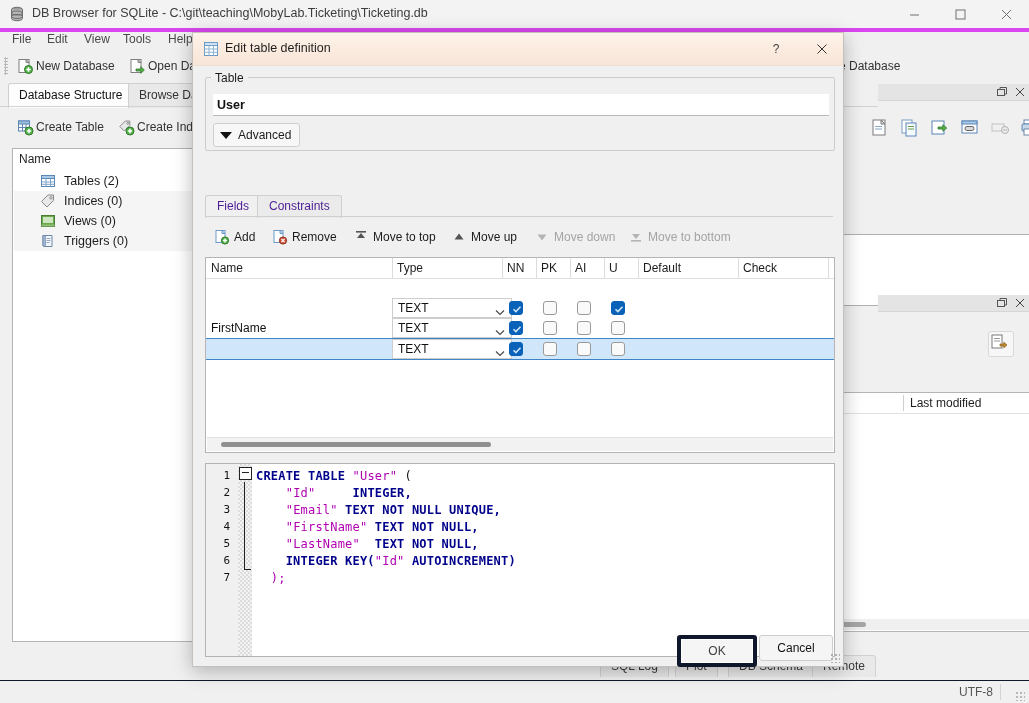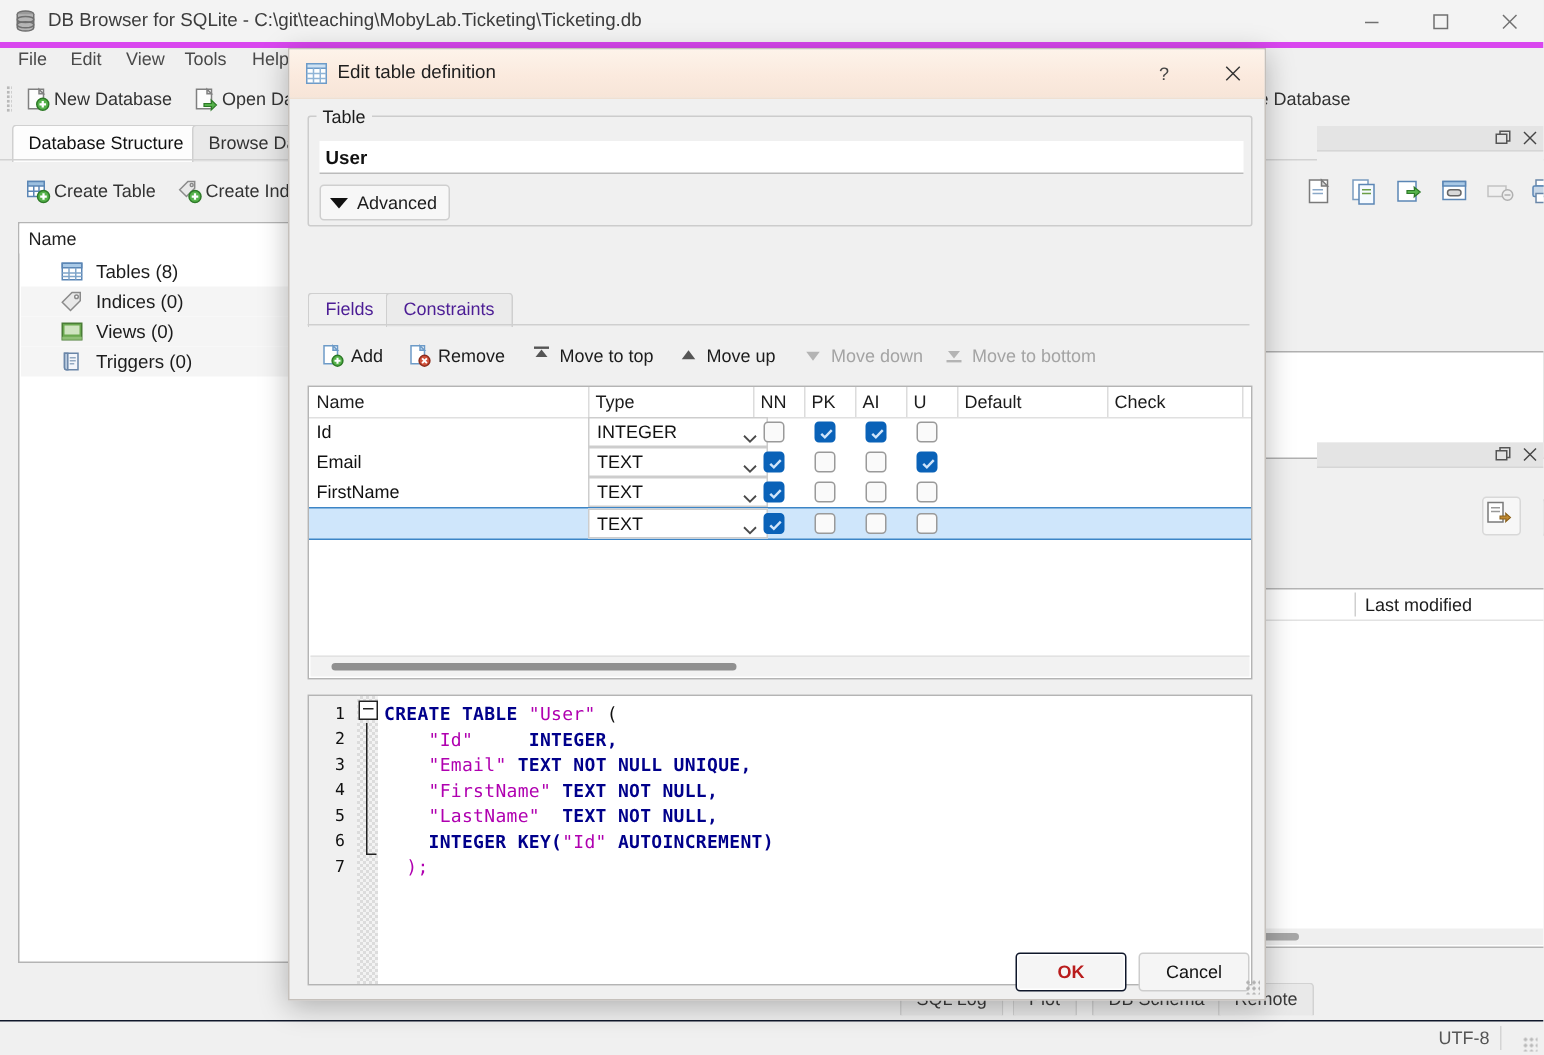--- a/index.html
+++ b/index.html
@@ -146,22 +146,22 @@
   #sql-foldfoot{position:absolute;left:38px;top:105px;width:7px;height:1px;background:#222;}
   #sql-foldbox{position:absolute;left:33px;top:3px;width:11px;height:11px;background:#fff;border:1px solid #222;}
   #sql-foldbox i{position:absolute;left:2px;top:4px;width:7px;height:1px;background:#222;}
   .sql-ln{position:absolute;left:0;width:24px;text-align:right;font-family:"DejaVu Sans Mono",monospace;font-size:11px;color:#111;}
   .sql-line{position:absolute;left:50px;white-space:pre;font-family:"DejaVu Sans Mono",monospace;font-size:12px;letter-spacing:.2px;}
   .kw{color:#00008b;font-weight:bold;}
   .str{color:#b000b0;}
   .pl{color:#101010;}
 
   
-  #ok-btn{position:absolute;left:484px;top:602px;width:72px;height:24px;background:#f5f5f5;border:1px solid #0f172a;border-radius:3px;
-      box-shadow:inset 0 0 0 1px #fff;display:flex;align-items:center;justify-content:center;font-size:12px;color:#b91c1c;font-weight:bold;}
+  #ok-btn{position:absolute;left:484px;top:602px;width:72px;height:24px;background:#f5f5f5;border:4px solid #0f172a;border-radius:3px;
+      box-shadow:inset 0 0 0 1px #fff;display:flex;align-items:center;justify-content:center;font-size:12px;color:#404040;}
   #cancel-btn{position:absolute;left:566px;top:602px;width:72px;height:24px;background:#f5f5f5;border:1px solid #cdcdcd;border-radius:3px;
       display:flex;align-items:center;justify-content:center;font-size:12px;color:#111;}
   #dlg-grip{position:absolute;right:3px;bottom:3px;width:10px;height:10px;
       background-image:radial-gradient(circle,#b0b0b0 1px,transparent 1.2px);background-size:4px 4px;}
 </style>
 </head>
 <body>
 
 <div id="main-window">
 
@@ -272,21 +272,21 @@
       <span class="tree-ico">
         <svg width="16" height="16" viewBox="0 0 16 16">
           <rect x="1.5" y="2.5" width="13" height="11" fill="#fff" stroke="#5b86b5"></rect>
           <rect x="1.5" y="2.5" width="13" height="3" fill="#a9c9e6" stroke="#5b86b5"></rect>
           <line x1="6" y1="5.5" x2="6" y2="13.5" stroke="#7fa5c9"></line>
           <line x1="10.5" y1="5.5" x2="10.5" y2="13.5" stroke="#7fa5c9"></line>
           <line x1="1.5" y1="9" x2="14.5" y2="9" stroke="#7fa5c9"></line>
           <line x1="1.5" y1="11.3" x2="14.5" y2="11.3" stroke="#7fa5c9"></line>
         </svg>
       </span>
-      <span class="tree-label">Tables (8)</span>
+      <span class="tree-label">Tables (2)</span>
     </div>
 
     <div class="tree-row alt" style="top:42px">
       <span class="tree-ico">
         <svg width="16" height="16" viewBox="0 0 16 16">
           <path d="M1.5 8.5l6.5-6.5h5.5v5.5L7 14z" fill="#e9e9e9" stroke="#8a8a8a"></path>
           <circle cx="11" cy="4.8" r="1.2" fill="#fff" stroke="#8a8a8a"></circle>
         </svg>
       </span>
       <span class="tree-label">Indices (0)</span>
@@ -537,46 +537,22 @@
       <i class="fg-vline" style="left:186px;height:20px"></i>
       <i class="fg-vline" style="left:296px;height:20px"></i>
       <i class="fg-vline" style="left:330px;height:20px"></i>
       <i class="fg-vline" style="left:364px;height:20px"></i>
       <i class="fg-vline" style="left:398px;height:20px"></i>
       <i class="fg-vline" style="left:432px;height:20px"></i>
       <i class="fg-vline" style="left:532px;height:20px"></i>
       <i class="fg-vline" style="left:622px;height:20px"></i>
     </div>
 
-    <div class="fg-row" style="top:20px">
-      <div class="fg-name">Id</div>
-      <div class="fg-type">
-        <span>INTEGER</span>
-        <i class="chev">
-          <svg width="10" height="8" viewBox="0 0 10 8">
-              <path d="M1 1.5l4 4 4-4" fill="none" stroke="#4a4a4a" stroke-width="1.2"></path>
-            </svg>
-        </i>
-      </div>
-      <span class="cbx" style="left:303px"></span>
-      <span class="cbx on" style="left:337px">
-          <svg width="12" height="12" viewBox="0 0 12 12">
-            <path d="M2.5 6.2l2.4 2.4 4.6-4.8" fill="none" stroke="#cfe4fa" stroke-width="1.6"></path>
-          </svg>
-        </span>
-      <span class="cbx on" style="left:371px">
-          <svg width="12" height="12" viewBox="0 0 12 12">
-            <path d="M2.5 6.2l2.4 2.4 4.6-4.8" fill="none" stroke="#cfe4fa" stroke-width="1.6"></path>
-          </svg>
-        </span>
-      <span class="cbx" style="left:405px"></span>
-    </div>
 
     <div class="fg-row" style="top:40px">
-      <div class="fg-name">Email</div>
       <div class="fg-type">
         <span>TEXT</span>
         <i class="chev">
           <svg width="10" height="8" viewBox="0 0 10 8">
               <path d="M1 1.5l4 4 4-4" fill="none" stroke="#4a4a4a" stroke-width="1.2"></path>
             </svg>
         </i>
       </div>
       <span class="cbx on" style="left:303px">
           <svg width="12" height="12" viewBox="0 0 12 12">

